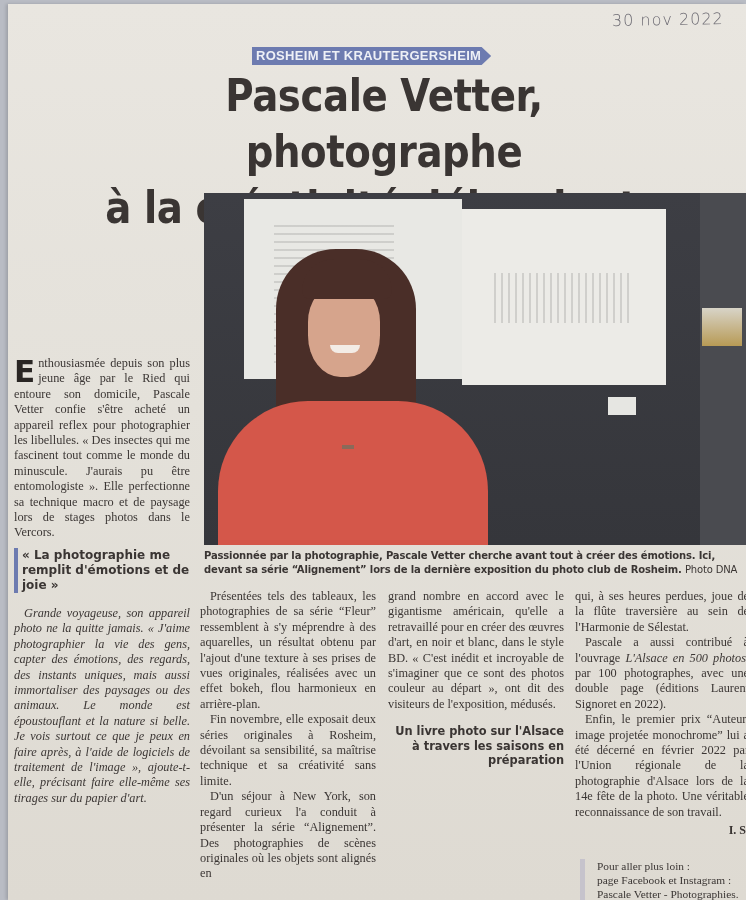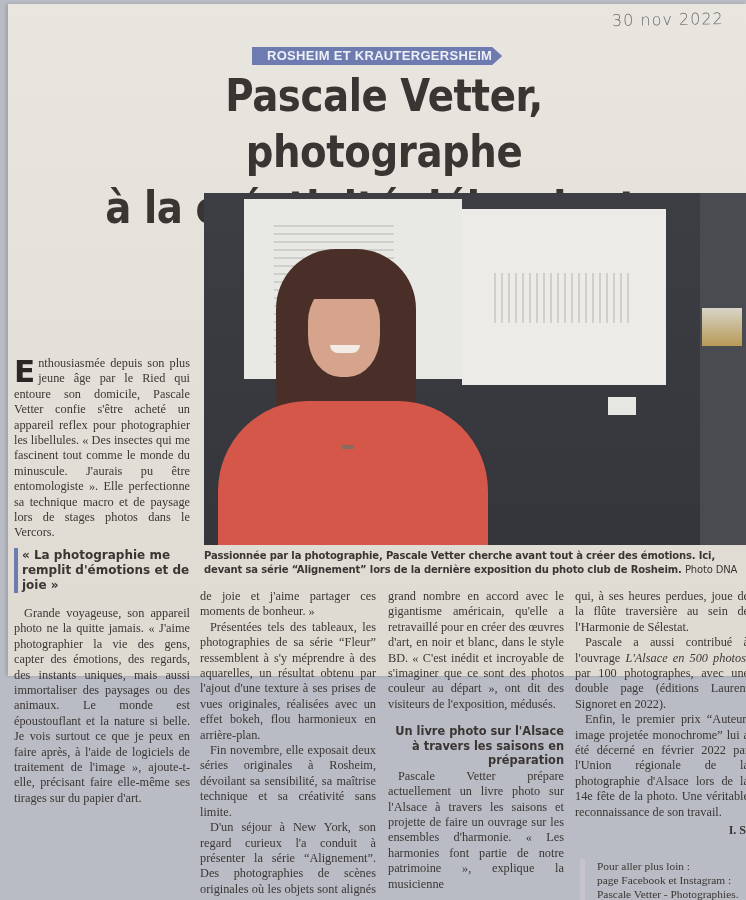--- a/index.html
+++ b/index.html
@@ -4,31 +4,31 @@
   <style>
     * { box-sizing: border-box; margin: 0; padding: 0; }
     html, body { width: 746px; height: 900px; overflow: hidden; }
     body {
       background: #b9bcc4;
       font-family: "Liberation Serif", serif;
       color: #2e2a27;
       position: relative;
     }
     .page {
-      position: absolute; left: 8px; top: 4px; width: 738px; height: 672px;
+      position: absolute; left: 8px; top: 4px; width: 738px; height: 896px;
       background: linear-gradient(180deg, #e9e6e0 0%, #e4e1da 45%, #dedad2 100%);
       box-shadow: -2px 0 3px rgba(0,0,0,0.15);
     }
     .date-note {
       position: absolute; right: 22px; top: 6px;
       font-family: "DejaVu Sans", sans-serif; font-size: 16px; color: #6c6a72;
       font-weight: 300; letter-spacing: 1px; transform: rotate(-1deg);
     }
     .kicker {
-      position: absolute; left: 244px; top: 43px; height: 18px; padding: 0 10px 0 15px;
+      position: absolute; left: 244px; top: 43px; height: 18px; padding: 0 10px 0 4px;
       background: #6d7bb0; color: #eef0f6;
       font-family: "Liberation Sans", sans-serif; font-weight: bold; font-size: 13px;
       line-height: 18px; letter-spacing: 0.3px;
       clip-path: polygon(0 0, 96% 0, 100% 50%, 96% 100%, 0 100%);
     }
     .headline {
       position: absolute; left: 26px; top: 64px; width: 700px; text-align: center;
       font-family: "DejaVu Sans", sans-serif; font-weight: bold; font-size: 45px;
       line-height: 56px; color: #3a3533; letter-spacing: -0.5px;
       transform: scaleX(0.86); transform-origin: 50% 0;
@@ -67,21 +67,21 @@
       color: #3a3533; letter-spacing: -0.15px;
     }
     .caption .credit { font-weight: normal; font-size: 10px; }
     .col {
       position: absolute; font-size: 12.3px; line-height: 15.4px; text-align: justify;
       color: #3b3634; hyphens: manual;
     }
     .col p { text-indent: 10px; }
     .col p.noindent { text-indent: 0; }
     .col1 { left: 6px; top: 352px; width: 176px; }
-    .col1b { left: 6px; top: 602px; width: 176px; }
+    .col1b { left: 6px; top: 602px; width: 176px; font-style: italic; }
     .col2 { left: 192px; top: 585px; width: 176px; }
     .col3 { left: 380px; top: 585px; width: 176px; }
     .col4 { left: 567px; top: 585px; width: 174px; }
     .dropcap {
       float: left; font-family: "DejaVu Sans", sans-serif; font-weight: bold;
       font-size: 31px; line-height: 27px; margin: 2px 3px 0 0; color: #2a2624;
     }
     .pullquote {
       position: absolute; left: 6px; top: 544px; width: 176px; padding-left: 4px;
       border-left: 4px solid #6d7bb0;
@@ -144,30 +144,28 @@
     </p>
   </div>
 
   <div class="pullquote">« La photographie me remplit d'émotions et de joie »</div>
 
   <div class="col col1b">
     <p>Grande voyageuse, son appareil photo ne la quitte jamais. « J'aime photographier la vie des gens, capter des émotions, des regards, des instants uniques, mais aussi immortaliser des paysages ou des animaux. Le monde est époustouflant et la nature si belle. Je vois surtout ce que je peux en faire après, à l'aide de logiciels de traitement de l'image », ajoute-t-elle, précisant faire elle-même ses tirages sur du papier d'art.</p>
   </div>
 
   <div class="col col2">
-    <p class="noindent">de joie et j'aime partager ces moments de bonheur. »</p>
     <p>Présentées tels des tableaux, les photographies de sa série “Fleur” ressemblent à s'y méprendre à des aquarelles, un résultat obtenu par l'ajout d'une texture à ses prises de vues originales, réalisées avec un effet bokeh, flou harmonieux en arrière-plan.</p>
     <p>Fin novembre, elle exposait deux séries originales à Rosheim, dévoilant sa sensibilité, sa maîtrise technique et sa créativité sans limite.</p>
     <p>D'un séjour à New York, son regard curieux l'a conduit à présenter la série “Alignement”. Des photographies de scènes originales où les objets sont alignés en</p>
   </div>
 
   <div class="col col3">
     <p class="noindent">grand nombre en accord avec le gigantisme américain, qu'elle a retravaillé pour en créer des œuvres d'art, en noir et blanc, dans le style BD. « C'est inédit et incroyable de s'imaginer que ce sont des photos couleur au départ », ont dit des visiteurs de l'exposition, médusés.</p>
     <h3 class="subhead">Un livre photo sur l'Alsace à travers les saisons en préparation</h3>
-    <p>Pascale Vetter prépare actuellement un livre photo sur l'Alsace à travers les saisons et projette de faire un ouvrage sur les ensembles d'harmonie. « Les harmonies font partie de notre patrimoine », explique la musicienne</p>
   </div>
 
   <div class="col col4">
     <p class="noindent">qui, à ses heures perdues, joue de la flûte traversière au sein de l'Harmonie de Sélestat.</p>
     <p><span>Pascale a aussi contribué à l'ouvrage </span><i>L'Alsace en 500 photos</i><span>, par 100 photographes, avec une double page (éditions Laurent Signoret en 2022).</span></p>
     <p>Enfin, le premier prix “Auteur, image projetée monochrome” lui a été décerné en février 2022 par l'Union régionale de la photographie d'Alsace lors de la 14e fête de la photo. Une véritable reconnaissance de son travail.</p>
     <div class="signature">I. S.</div>
   </div>
 
   <div class="more">

